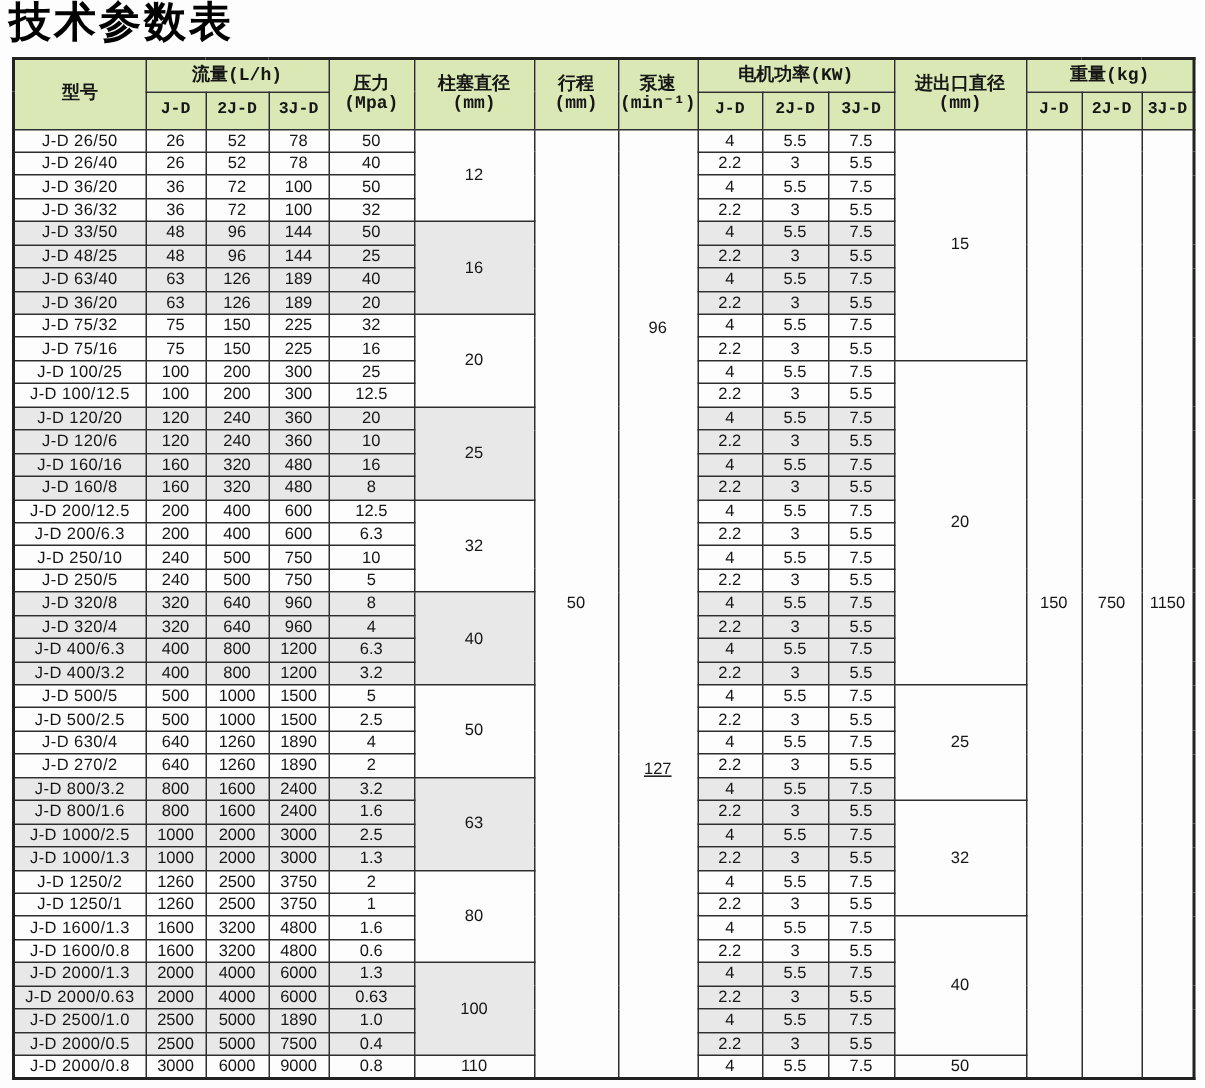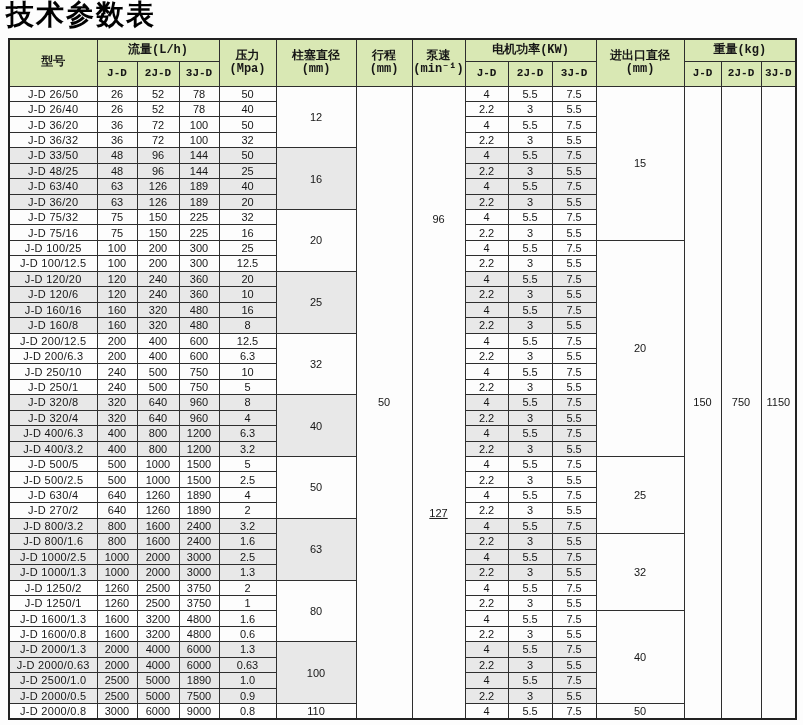--- a/index.html
+++ b/index.html
@@ -290,21 +290,21 @@
           <td class="model">J-D 250/10</td>
           <td>240</td>
           <td>500</td>
           <td>750</td>
           <td>10</td>
           <td>4</td>
           <td>5.5</td>
           <td>7.5</td>
         </tr>
         <tr>
-          <td class="model">J-D 250/1</td>
+          <td class="model">J-D 250/5</td>
           <td>240</td>
           <td>500</td>
           <td>750</td>
           <td>5</td>
           <td>2.2</td>
           <td>3</td>
           <td>5.5</td>
         </tr>
         <tr>
           <td class="model alt">J-D 320/8</td>
@@ -502,21 +502,21 @@
           <td class="alt">1.0</td>
           <td class="alt">4</td>
           <td class="alt">5.5</td>
           <td class="alt">7.5</td>
         </tr>
         <tr>
           <td class="model alt">J-D 2000/0.5</td>
           <td class="alt">2500</td>
           <td class="alt">5000</td>
           <td class="alt">7500</td>
-          <td class="alt">0.9</td>
+          <td class="alt">0.4</td>
           <td class="alt">2.2</td>
           <td class="alt">3</td>
           <td class="alt">5.5</td>
         </tr>
         <tr>
           <td class="model">J-D 2000/0.8</td>
           <td>3000</td>
           <td>6000</td>
           <td>9000</td>
           <td>0.8</td>

